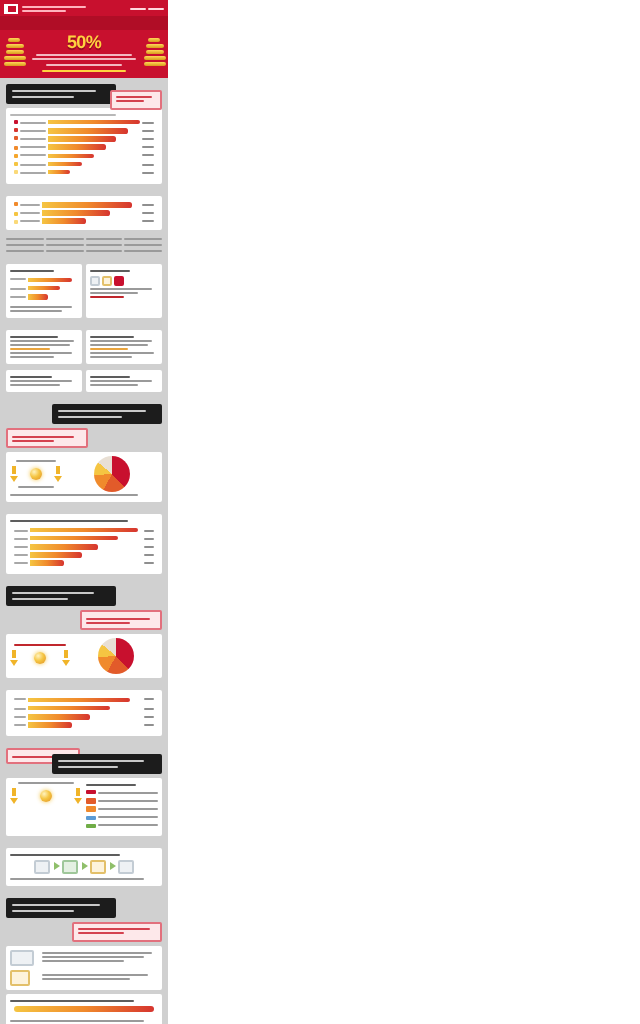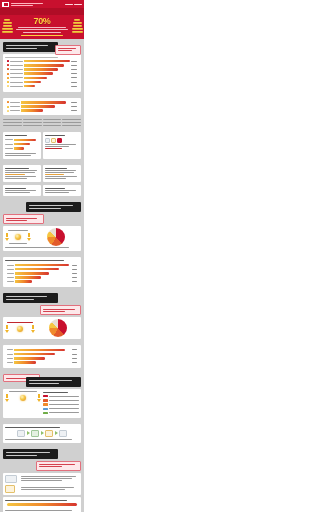--- a/index.html
+++ b/index.html
@@ -139,21 +139,21 @@
 
   <div class="hero">
     <div class="coins">
       <div class="coin s"></div>
         <div class="coin"></div>
       <div class="coin"></div>
         <div class="coin t"></div>
       <div class="coin t"></div>
     </div>
     <div class="hero-mid">
-      <div class="bignum">70%</div>
+      <div class="bignum">50%</div>
       <div>
         <div class="tl" style="width:90%;margin-left:auto;margin-right:auto"></div>
         <div class="tl" style="width:96%;margin-left:auto;margin-right:auto"></div>
         <div class="tl" style="width:70%;margin-left:auto;margin-right:auto"></div>
       </div>
       <div class="tl y" style="width:78%;margin:2px auto 0"></div>
     </div>
     <div class="coins">
       <div class="coin s"></div>
         <div class="coin"></div>

